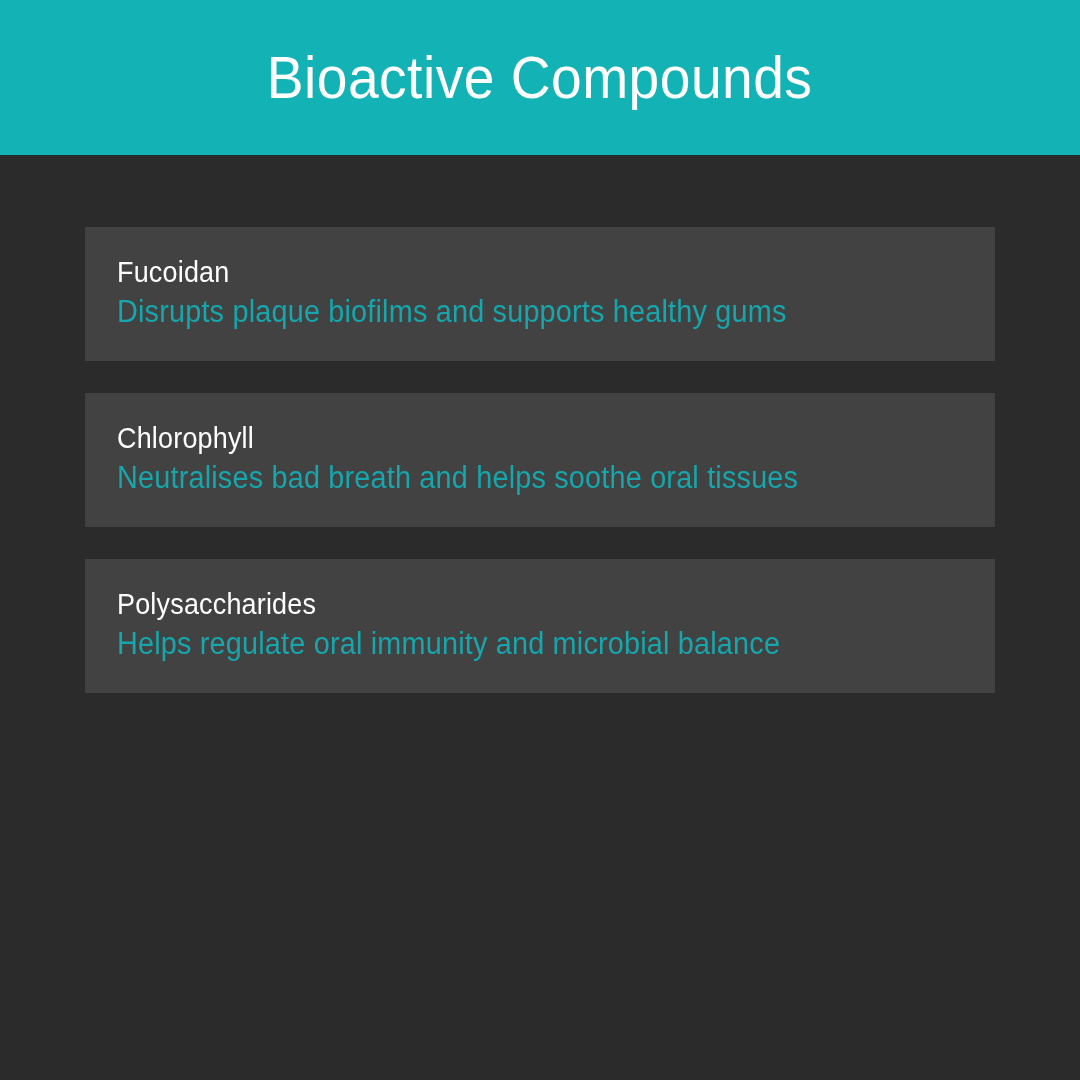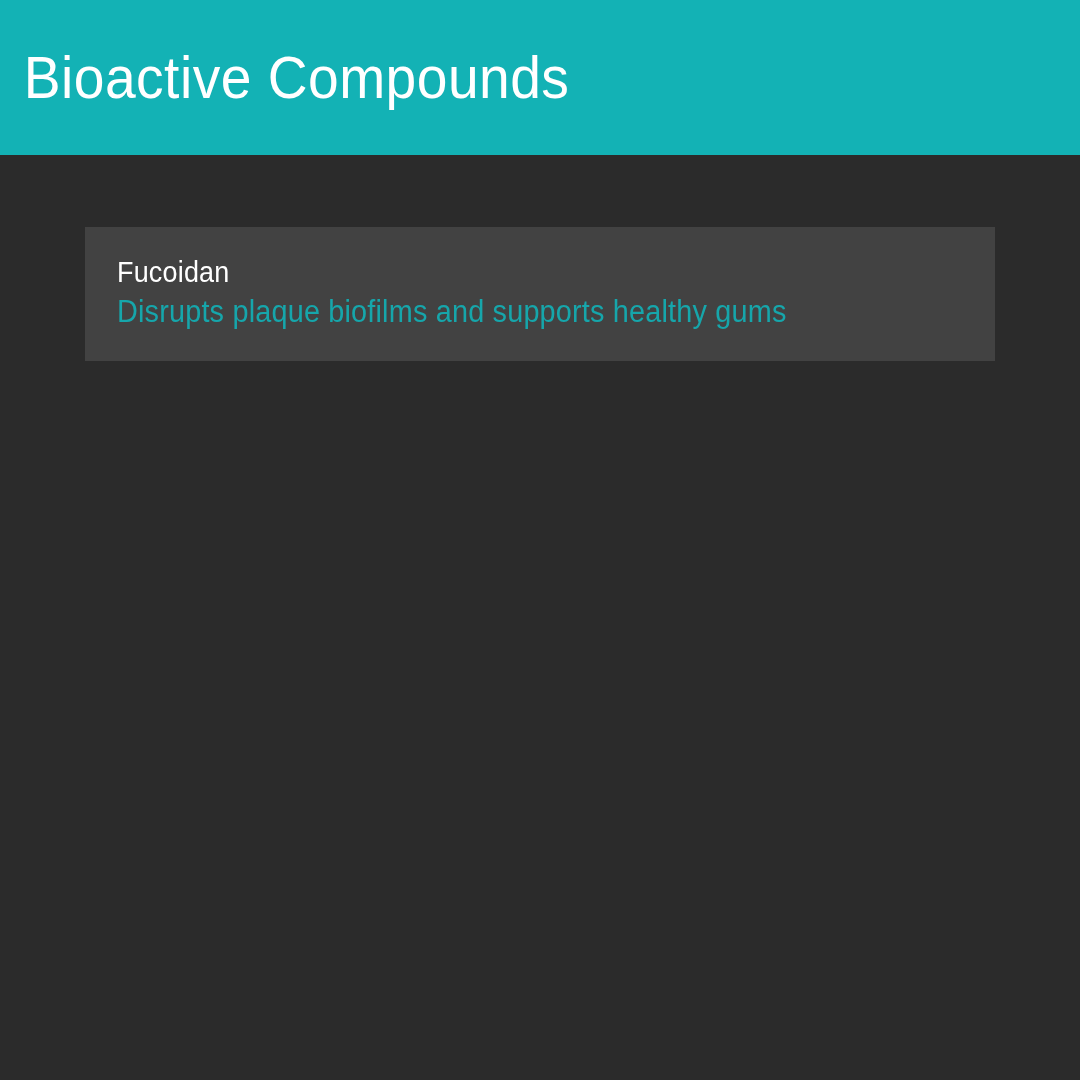--- a/index.html
+++ b/index.html
@@ -20,20 +20,21 @@
     background: #2b2b2b;
     display: flex;
     flex-direction: column;
   }
   .header {
     width: 100%;
     height: 155px;
     background: #13b2b5;
     display: flex;
     align-items: center;
+    justify-content: center;
     flex: 0 0 155px;
   }
   .header-title {
     color: #ffffff;
     font-size: 60px;
     line-height: 62px;
     font-weight: 400;
     letter-spacing: 0.5px;
     transform: scaleX(0.92);
     transform-origin: center center;
@@ -86,18 +87,26 @@
     <div class="header-title">Bioactive Compounds</div>
   </div>
 
   <div class="cards">
 
     <div class="card">
       <div class="card-title">Fucoidan</div>
       <div class="card-desc">Disrupts plaque biofilms and supports healthy gums</div>
     </div>
 
+    <div class="card">
+      <div class="card-title">Chlorophyll</div>
+      <div class="card-desc">Neutralises bad breath and helps soothe oral tissues</div>
+    </div>
 
 
 
+    <div class="card">
+      <div class="card-title">Polysaccharides</div>
+      <div class="card-desc">Helps regulate oral immunity and microbial balance</div>
+    </div>
 
   </div>
 </div>
 
 </body></html>

